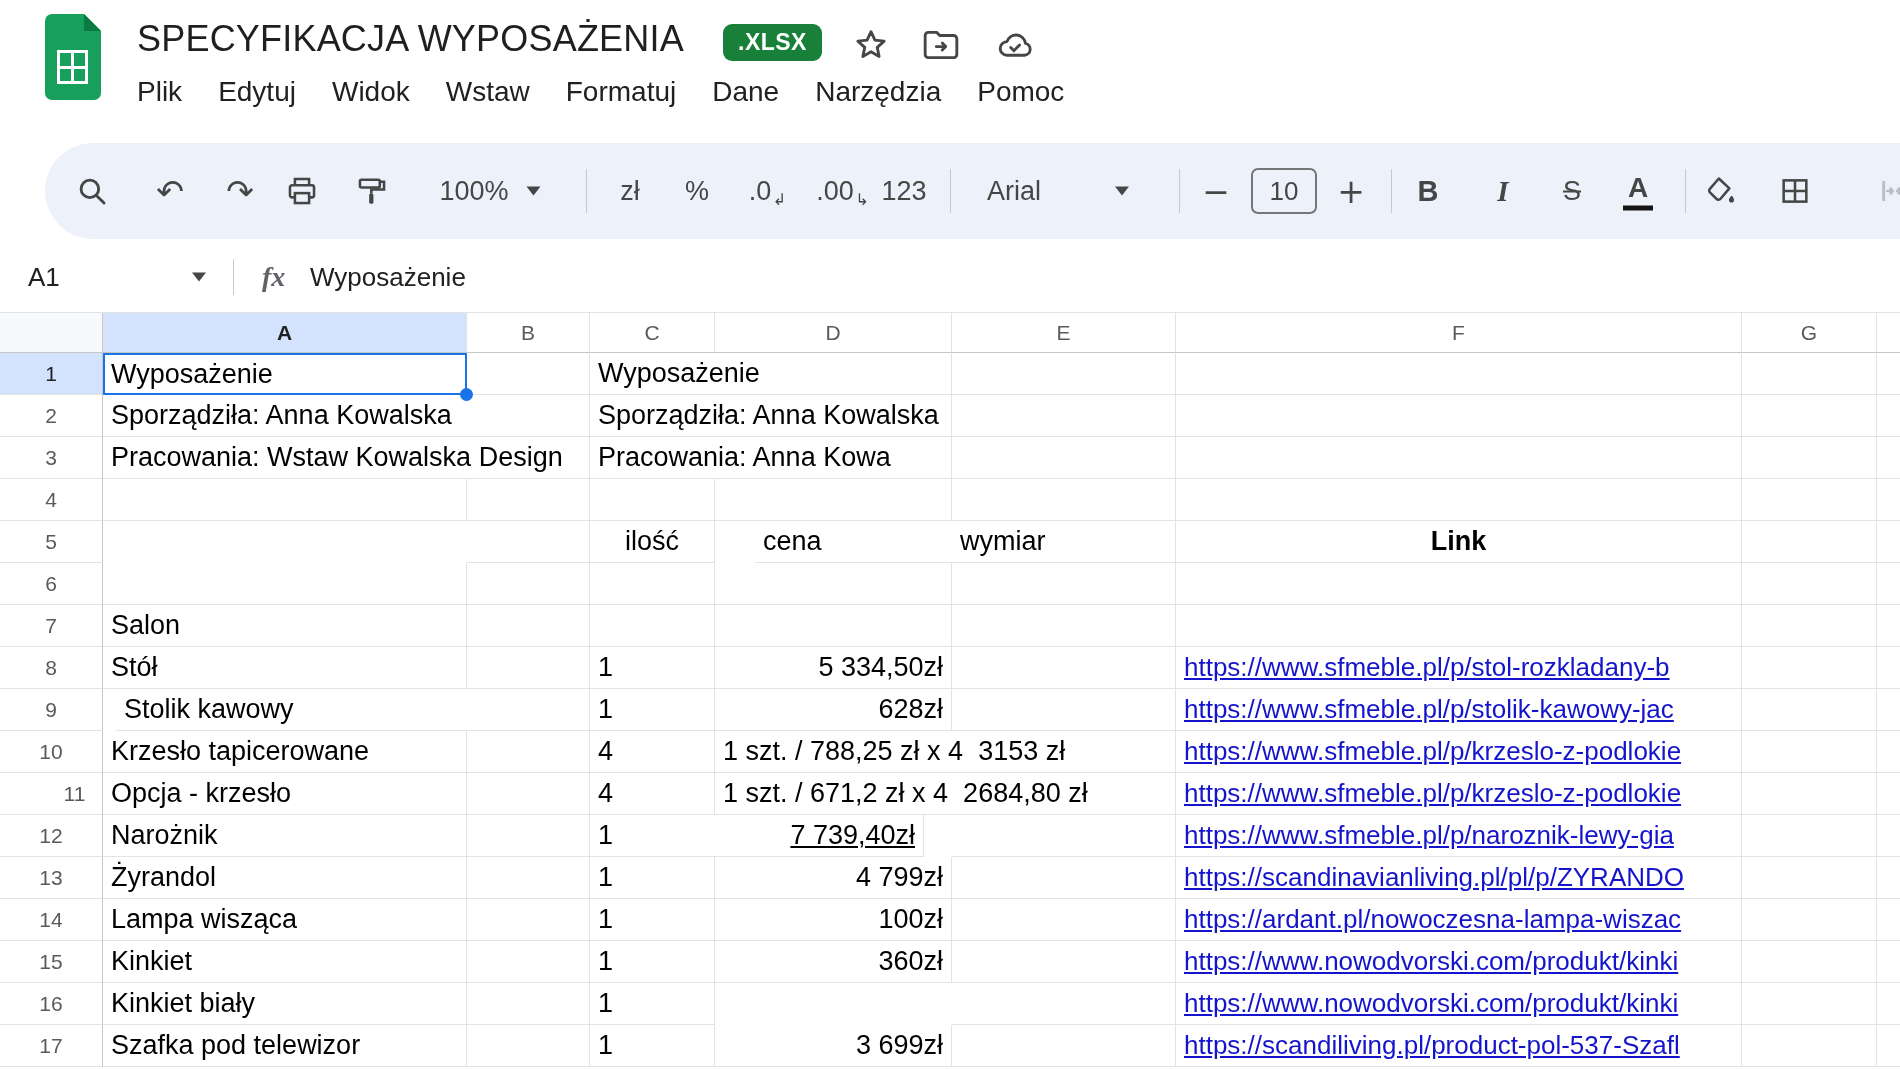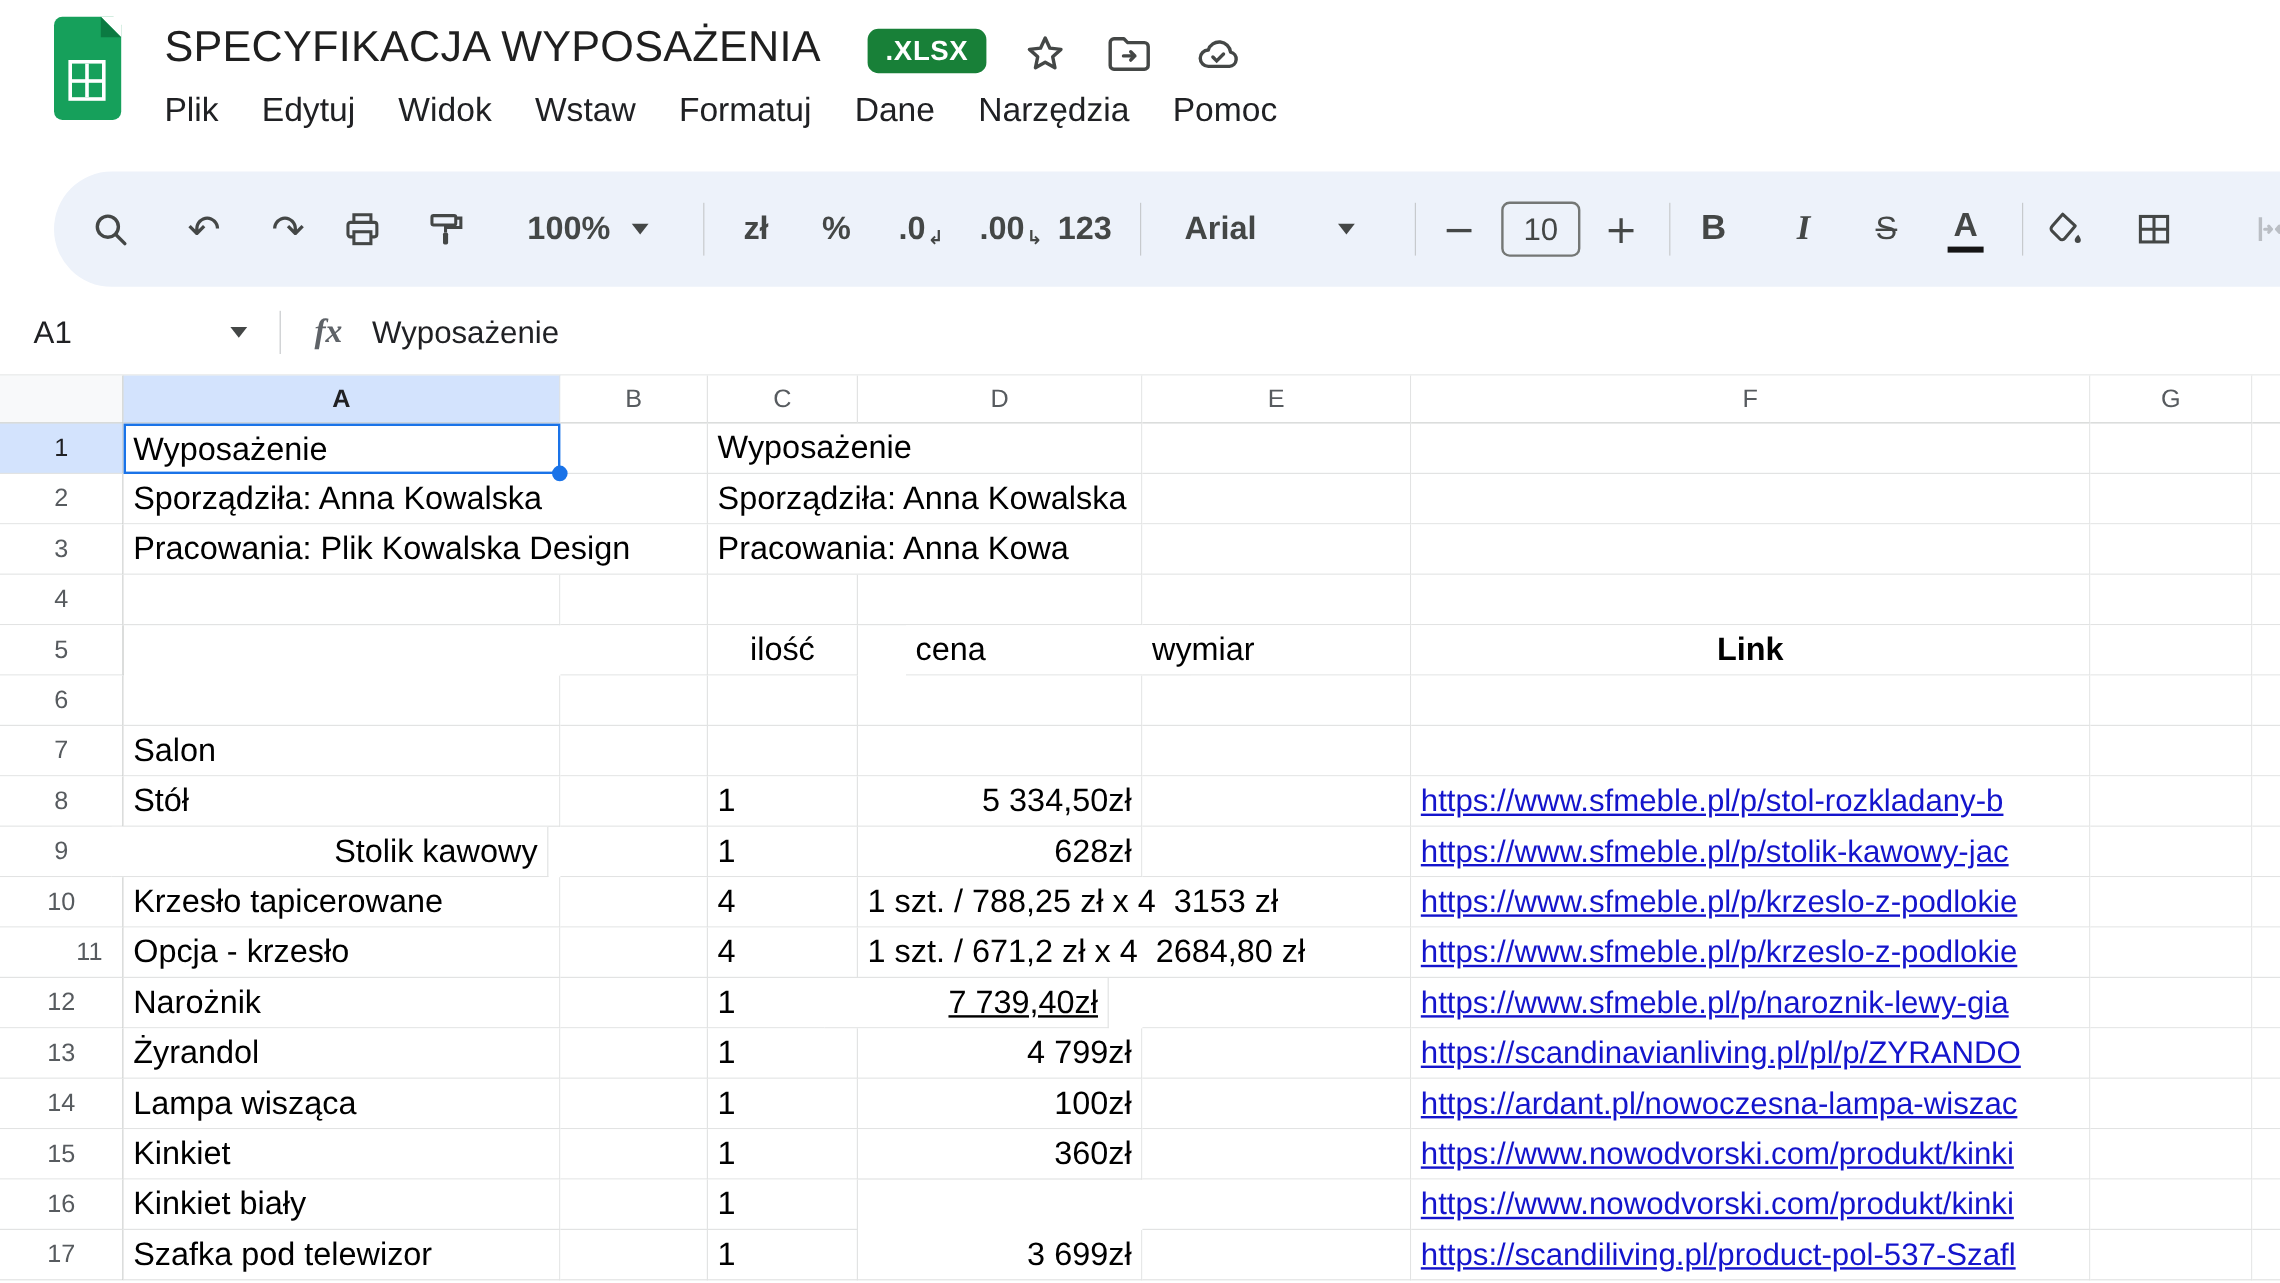--- a/index.html
+++ b/index.html
@@ -21,21 +21,21 @@
   .doc-title{position:absolute;left:137px;top:18px;font-size:36px;font-weight:500;letter-spacing:.2px;color:#1f1f1f;white-space:nowrap;}
   .badge{position:absolute;left:723px;top:24px;background:#188038;color:#fff;font-size:23px;font-weight:700;
          padding:5px 15px;border-radius:9px;letter-spacing:.5px;}
   .hicon{position:absolute;top:26px;color:var(--icon);}
   .menubar{position:absolute;left:137px;top:76px;display:flex;gap:36px;}
   .menu-item{font-size:28px;color:#202124;white-space:nowrap;}
   
   .toolbar{position:absolute;top:143px;left:45px;right:-60px;height:96px;background:var(--pill);border-radius:48px;}
   .ti{position:absolute;top:48px;transform:translate(-50%,-50%);display:flex;align-items:center;color:var(--icon);white-space:nowrap;}
   .glyph{font-size:33px;font-family:"DejaVu Sans",sans-serif;}
-  .txt{font-size:27px;font-weight:700;}
+  .txt{font-size:27px;font-weight:400;}
   .tdiv{position:absolute;top:26px;width:1px;height:44px;background:#c7cacd;}
   .caret{width:0;height:0;border-left:7px solid transparent;border-right:7px solid transparent;border-top:9px solid var(--icon);margin-left:16px;}
   .zoomsel,.fontsel{gap:2px;}
   .fontsel .fname{width:110px;}
   .sizebox{width:66px;height:46px;border:2px solid #747775;border-radius:7px;font-size:26px;line-height:44px;text-align:center;
            background:var(--pill);box-sizing:border-box;justify-content:center;}
   .bold{font-size:29px;font-weight:700;}
   .ital{font-size:29px;font-style:italic;font-weight:600;font-family:"Liberation Serif",serif;}
   .strike{font-size:27px;font-weight:500;text-decoration:line-through;}
   .tcolor{font-size:28px;font-weight:600;flex-direction:column;}
@@ -216,21 +216,21 @@
       <div class="rownum" style="left: 0px; width: 103px;">2</div>
       <div class="cell" style="left: 103px; width: 487px;">Sporządziła: Anna Kowalska</div>
       <div class="cell" style="left: 590px; width: 362px;">Sporządziła: Anna Kowalska</div>
       <div class="cell" style="left: 952px; width: 224px;"></div>
       <div class="cell" style="left: 1176px; width: 566px;"></div>
       <div class="cell" style="left: 1742px; width: 135px;"></div>
       <div class="cell" style="left: 1877px; width: 24px; border-right: none;"></div>
     </div>
     <div class="row" style="top: 124px;">
       <div class="rownum" style="left: 0px; width: 103px;">3</div>
-      <div class="cell" style="left: 103px; width: 487px;">Pracowania: Plik Kowalska Design</div>
+      <div class="cell" style="left: 103px; width: 487px;">Pracowania: Wstaw Kowalska Design</div>
       <div class="cell" style="left: 590px; width: 362px;">Pracowania: Anna Kowa</div>
       <div class="cell" style="left: 952px; width: 224px;"></div>
       <div class="cell" style="left: 1176px; width: 566px;"></div>
       <div class="cell" style="left: 1742px; width: 135px;"></div>
       <div class="cell" style="left: 1877px; width: 24px; border-right: none;"></div>
     </div>
     <div class="row" style="top: 166px;">
       <div class="rownum" style="left: 0px; width: 103px;">4</div>
       <div class="cell" style="left: 103px; width: 364px;"></div>
       <div class="cell" style="left: 467px; width: 123px;"></div>
@@ -279,21 +279,21 @@
       <div class="cell" style="left: 467px; width: 123px;"></div>
       <div class="cell" style="left: 590px; width: 125px;">1</div>
       <div class="cell right" style="left: 715px; width: 237px;">5 334,50zł</div>
       <div class="cell" style="left: 952px; width: 224px;"></div>
       <div class="cell link" style="left: 1176px; width: 566px;">https://www.sfmeble.pl/p/stol-rozkladany-b</div>
       <div class="cell" style="left: 1742px; width: 135px;"></div>
       <div class="cell" style="left: 1877px; width: 24px; border-right: none;"></div>
     </div>
     <div class="row" style="top: 376px;">
       <div class="rownum" style="left: 0px; width: 103px;">9</div>
-      <div class="cell" style="left: 93px; width: 364px; text-align: right;">Stolik kawowy</div>
+      <div class="cell" style="left: 116px; width: 364px;">Stolik kawowy</div>
       <div class="cell" style="left: 467px; width: 123px;"></div>
       <div class="cell" style="left: 590px; width: 125px;">1</div>
       <div class="cell right" style="left: 715px; width: 237px;">628zł</div>
       <div class="cell" style="left: 952px; width: 224px;"></div>
       <div class="cell link" style="left: 1176px; width: 566px;">https://www.sfmeble.pl/p/stolik-kawowy-jac</div>
       <div class="cell" style="left: 1742px; width: 135px;"></div>
       <div class="cell" style="left: 1877px; width: 24px; border-right: none;"></div>
     </div>
     <div class="row" style="top: 418px;">
       <div class="rownum" style="left: 0px; width: 103px;">10</div>

